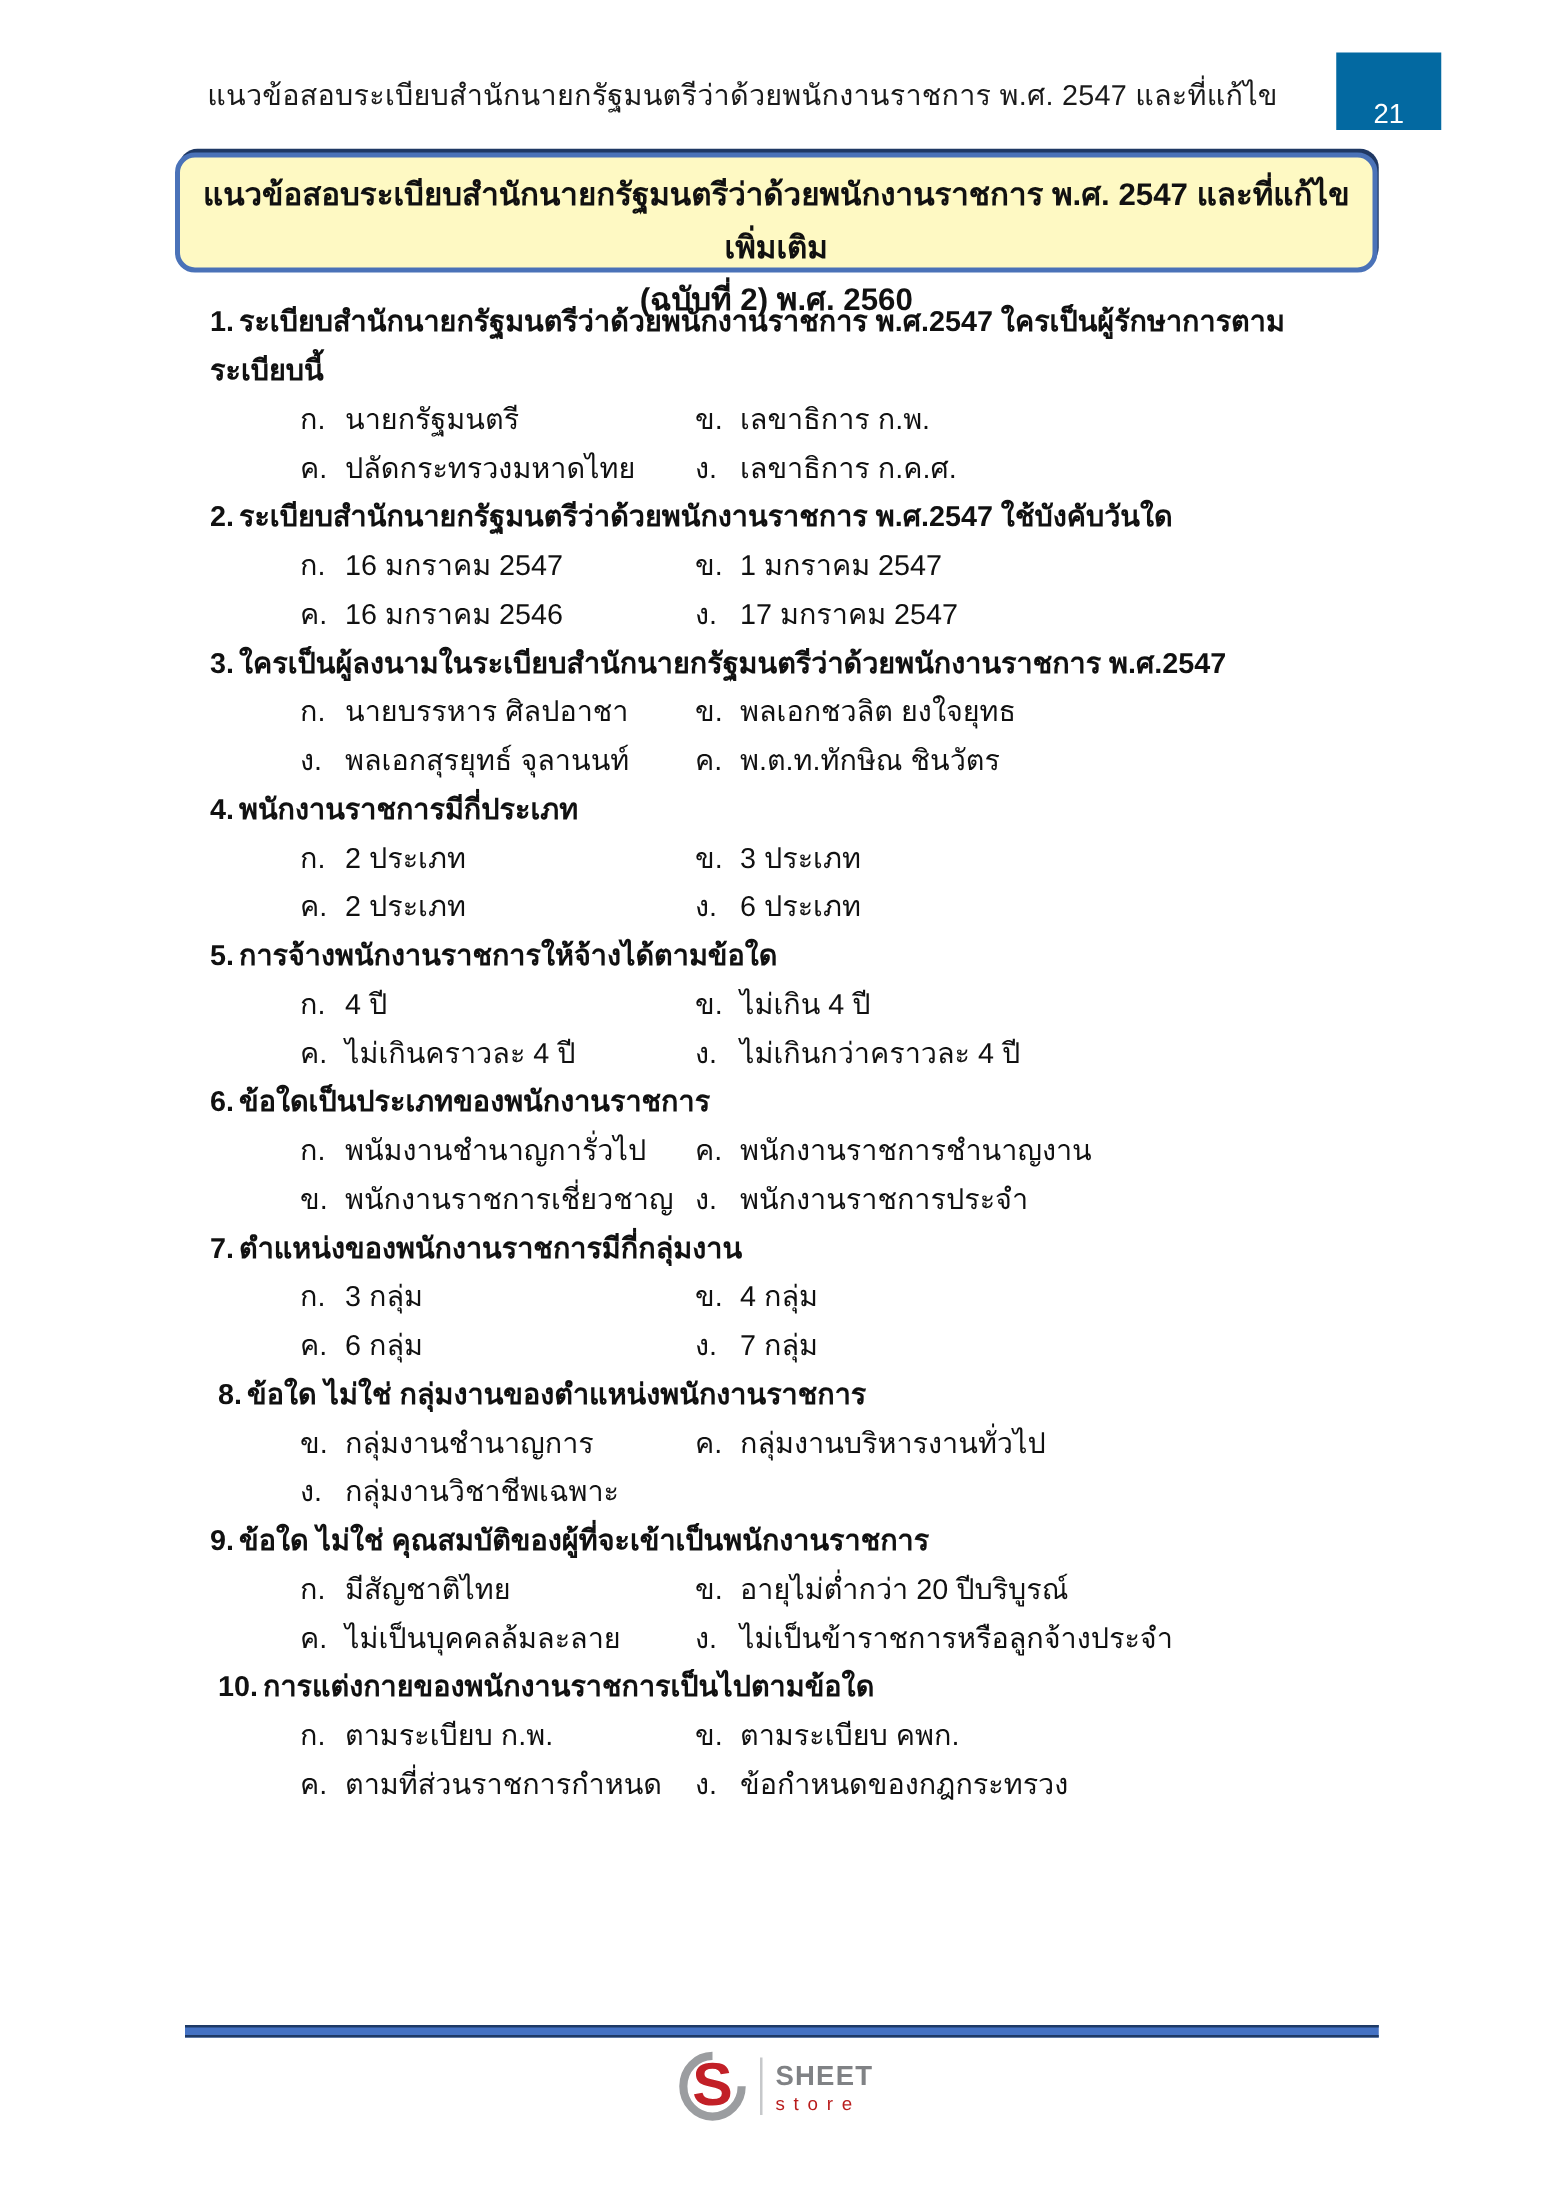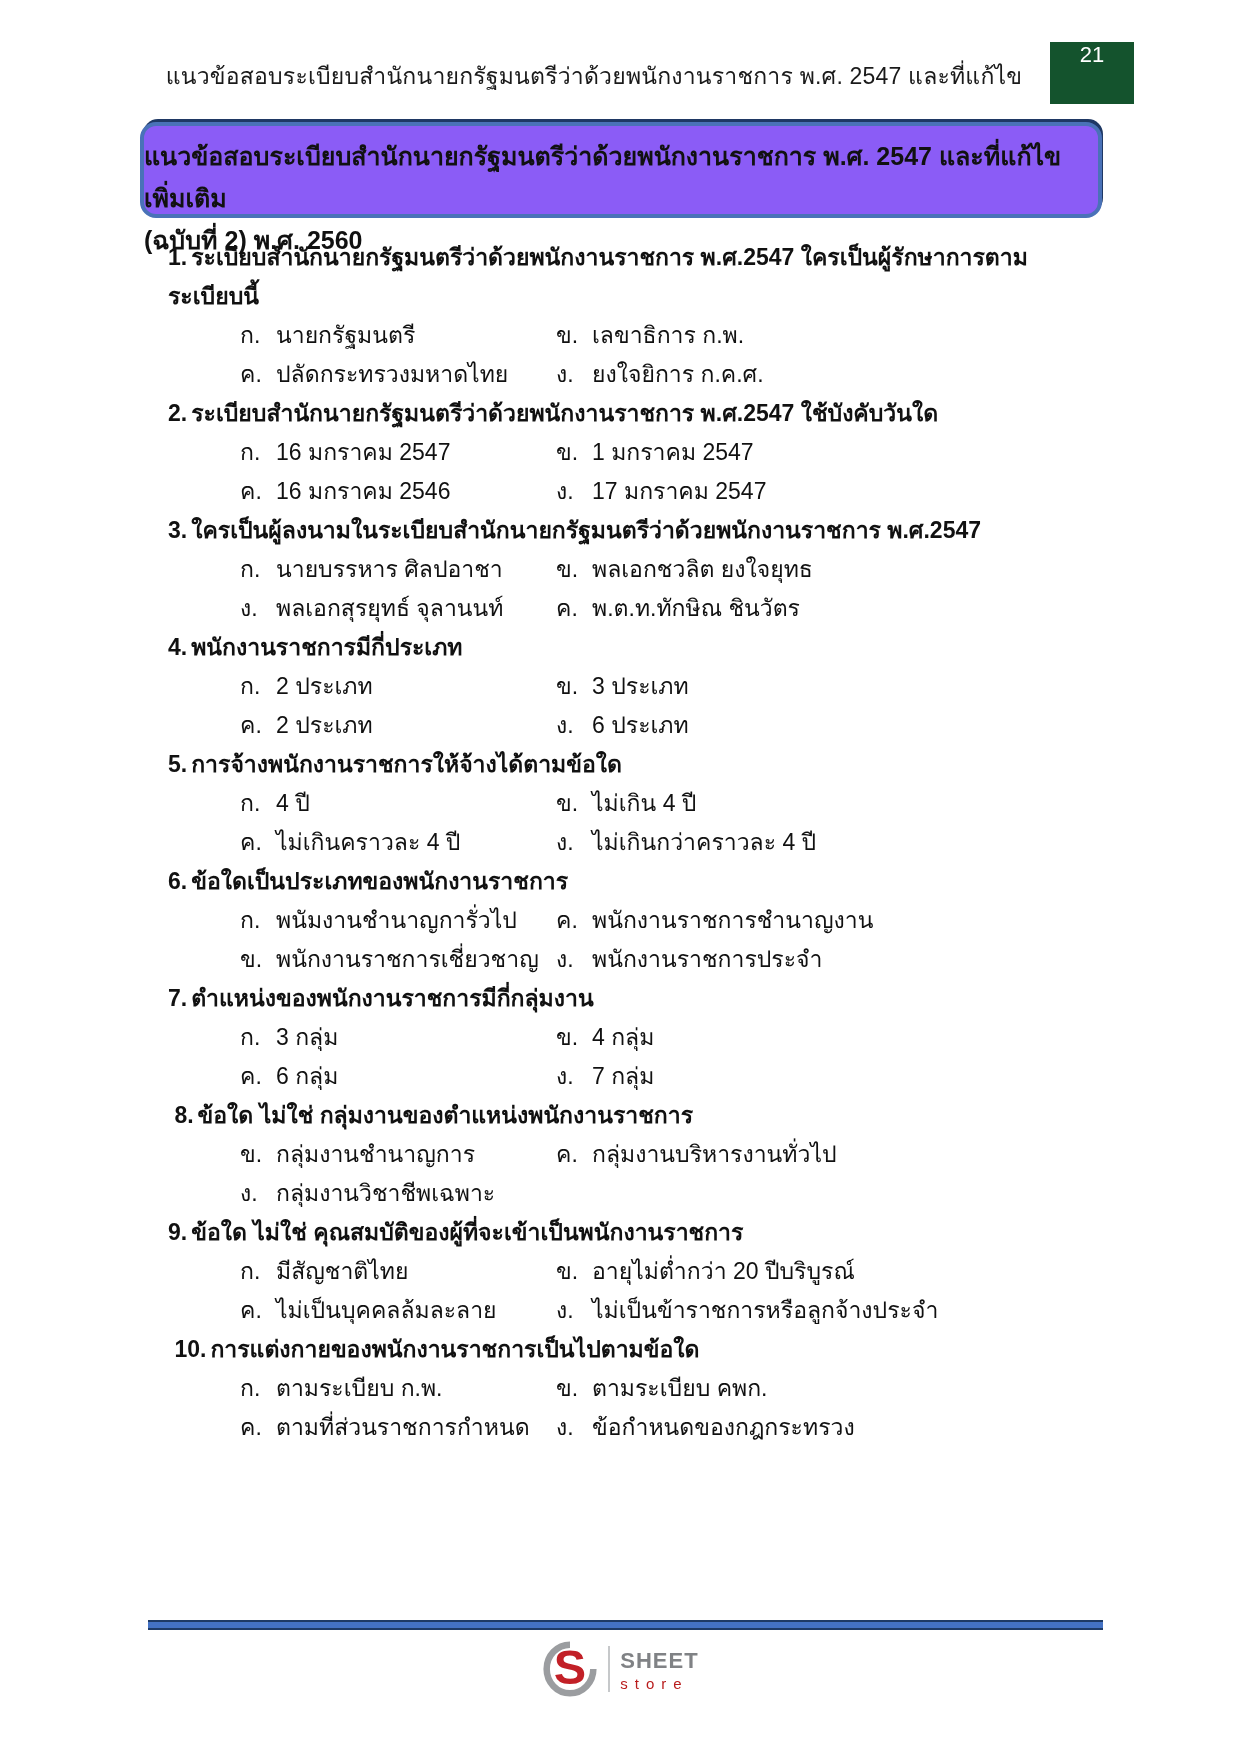--- a/index.html
+++ b/index.html
@@ -12,35 +12,36 @@
   }
   
   .header { position:absolute; top:40px; left:138px; width:912px; height:66px; }
   .header-title {
     text-align:center;
     font-size:23px; color:#1a1a1a;
     padding-top:18px;
     letter-spacing:0.2px;
   }
   .page-number-box {
-    position:absolute; top:42px; right:107px;
+    position:absolute; top:42px; right:88px;
     width:84px; height:62px;
-    background:#14532d;
-    display:flex; align-items:flex-start; justify-content:center;
+    background:#0369a1;
+    display:flex; align-items:flex-end; justify-content:center;
   }
   .page-number-box span { color:#ffffff; font-size:22px; }
 
   
   .title-box {
     position:absolute; top:122px; left:140px;
     width:962px; height:96px;
     border:4px solid #4a72b8;
     border-radius:16px;
     box-shadow: 2px -4px 0 -1px #1f3864;
-    background:#8b5cf6;
+    background:#fef9c3;
+    text-align:center;
     padding-top:9px;
   }
   .title-box div { font-size:25px; font-weight:bold; color:#111; line-height:42px; }
 
   
   .questions {
     position:absolute; top:238px; left:138px;
     width:965px;
     font-size:23px; color:#111;
   }
@@ -100,21 +101,21 @@
     <div>(ฉบับที่ 2) พ.ศ. 2560</div>
   </div>
 
   <div class="questions" id="questions">
   <div class="question">
     <div class="q-heading"><span class="q-num">1.</span><span class="q-text">ระเบียบสำนักนายกรัฐมนตรีว่าด้วยพนักงานราชการ พ.ศ.2547 ใครเป็นผู้รักษาการตาม ระเบียบนี้</span></div>
     <div class="q-options">
       <div class="opt"><span class="opt-label">ก.</span><span class="opt-text">นายกรัฐมนตรี</span></div>
       <div class="opt"><span class="opt-label">ข.</span><span class="opt-text">เลขาธิการ ก.พ.</span></div>
       <div class="opt"><span class="opt-label">ค.</span><span class="opt-text">ปลัดกระทรวงมหาดไทย</span></div>
-      <div class="opt"><span class="opt-label">ง.</span><span class="opt-text">ยงใจยิการ ก.ค.ศ.</span></div>
+      <div class="opt"><span class="opt-label">ง.</span><span class="opt-text">เลขาธิการ ก.ค.ศ.</span></div>
     </div>
   </div>
 
   <div class="question">
     <div class="q-heading"><span class="q-num">2.</span><span class="q-text">ระเบียบสำนักนายกรัฐมนตรีว่าด้วยพนักงานราชการ พ.ศ.2547 ใช้บังคับวันใด</span></div>
     <div class="q-options">
       <div class="opt"><span class="opt-label">ก.</span><span class="opt-text">16 มกราคม 2547</span></div>
       <div class="opt"><span class="opt-label">ข.</span><span class="opt-text">1 มกราคม 2547</span></div>
       <div class="opt"><span class="opt-label">ค.</span><span class="opt-text">16 มกราคม 2546</span></div>
       <div class="opt"><span class="opt-label">ง.</span><span class="opt-text">17 มกราคม 2547</span></div>

